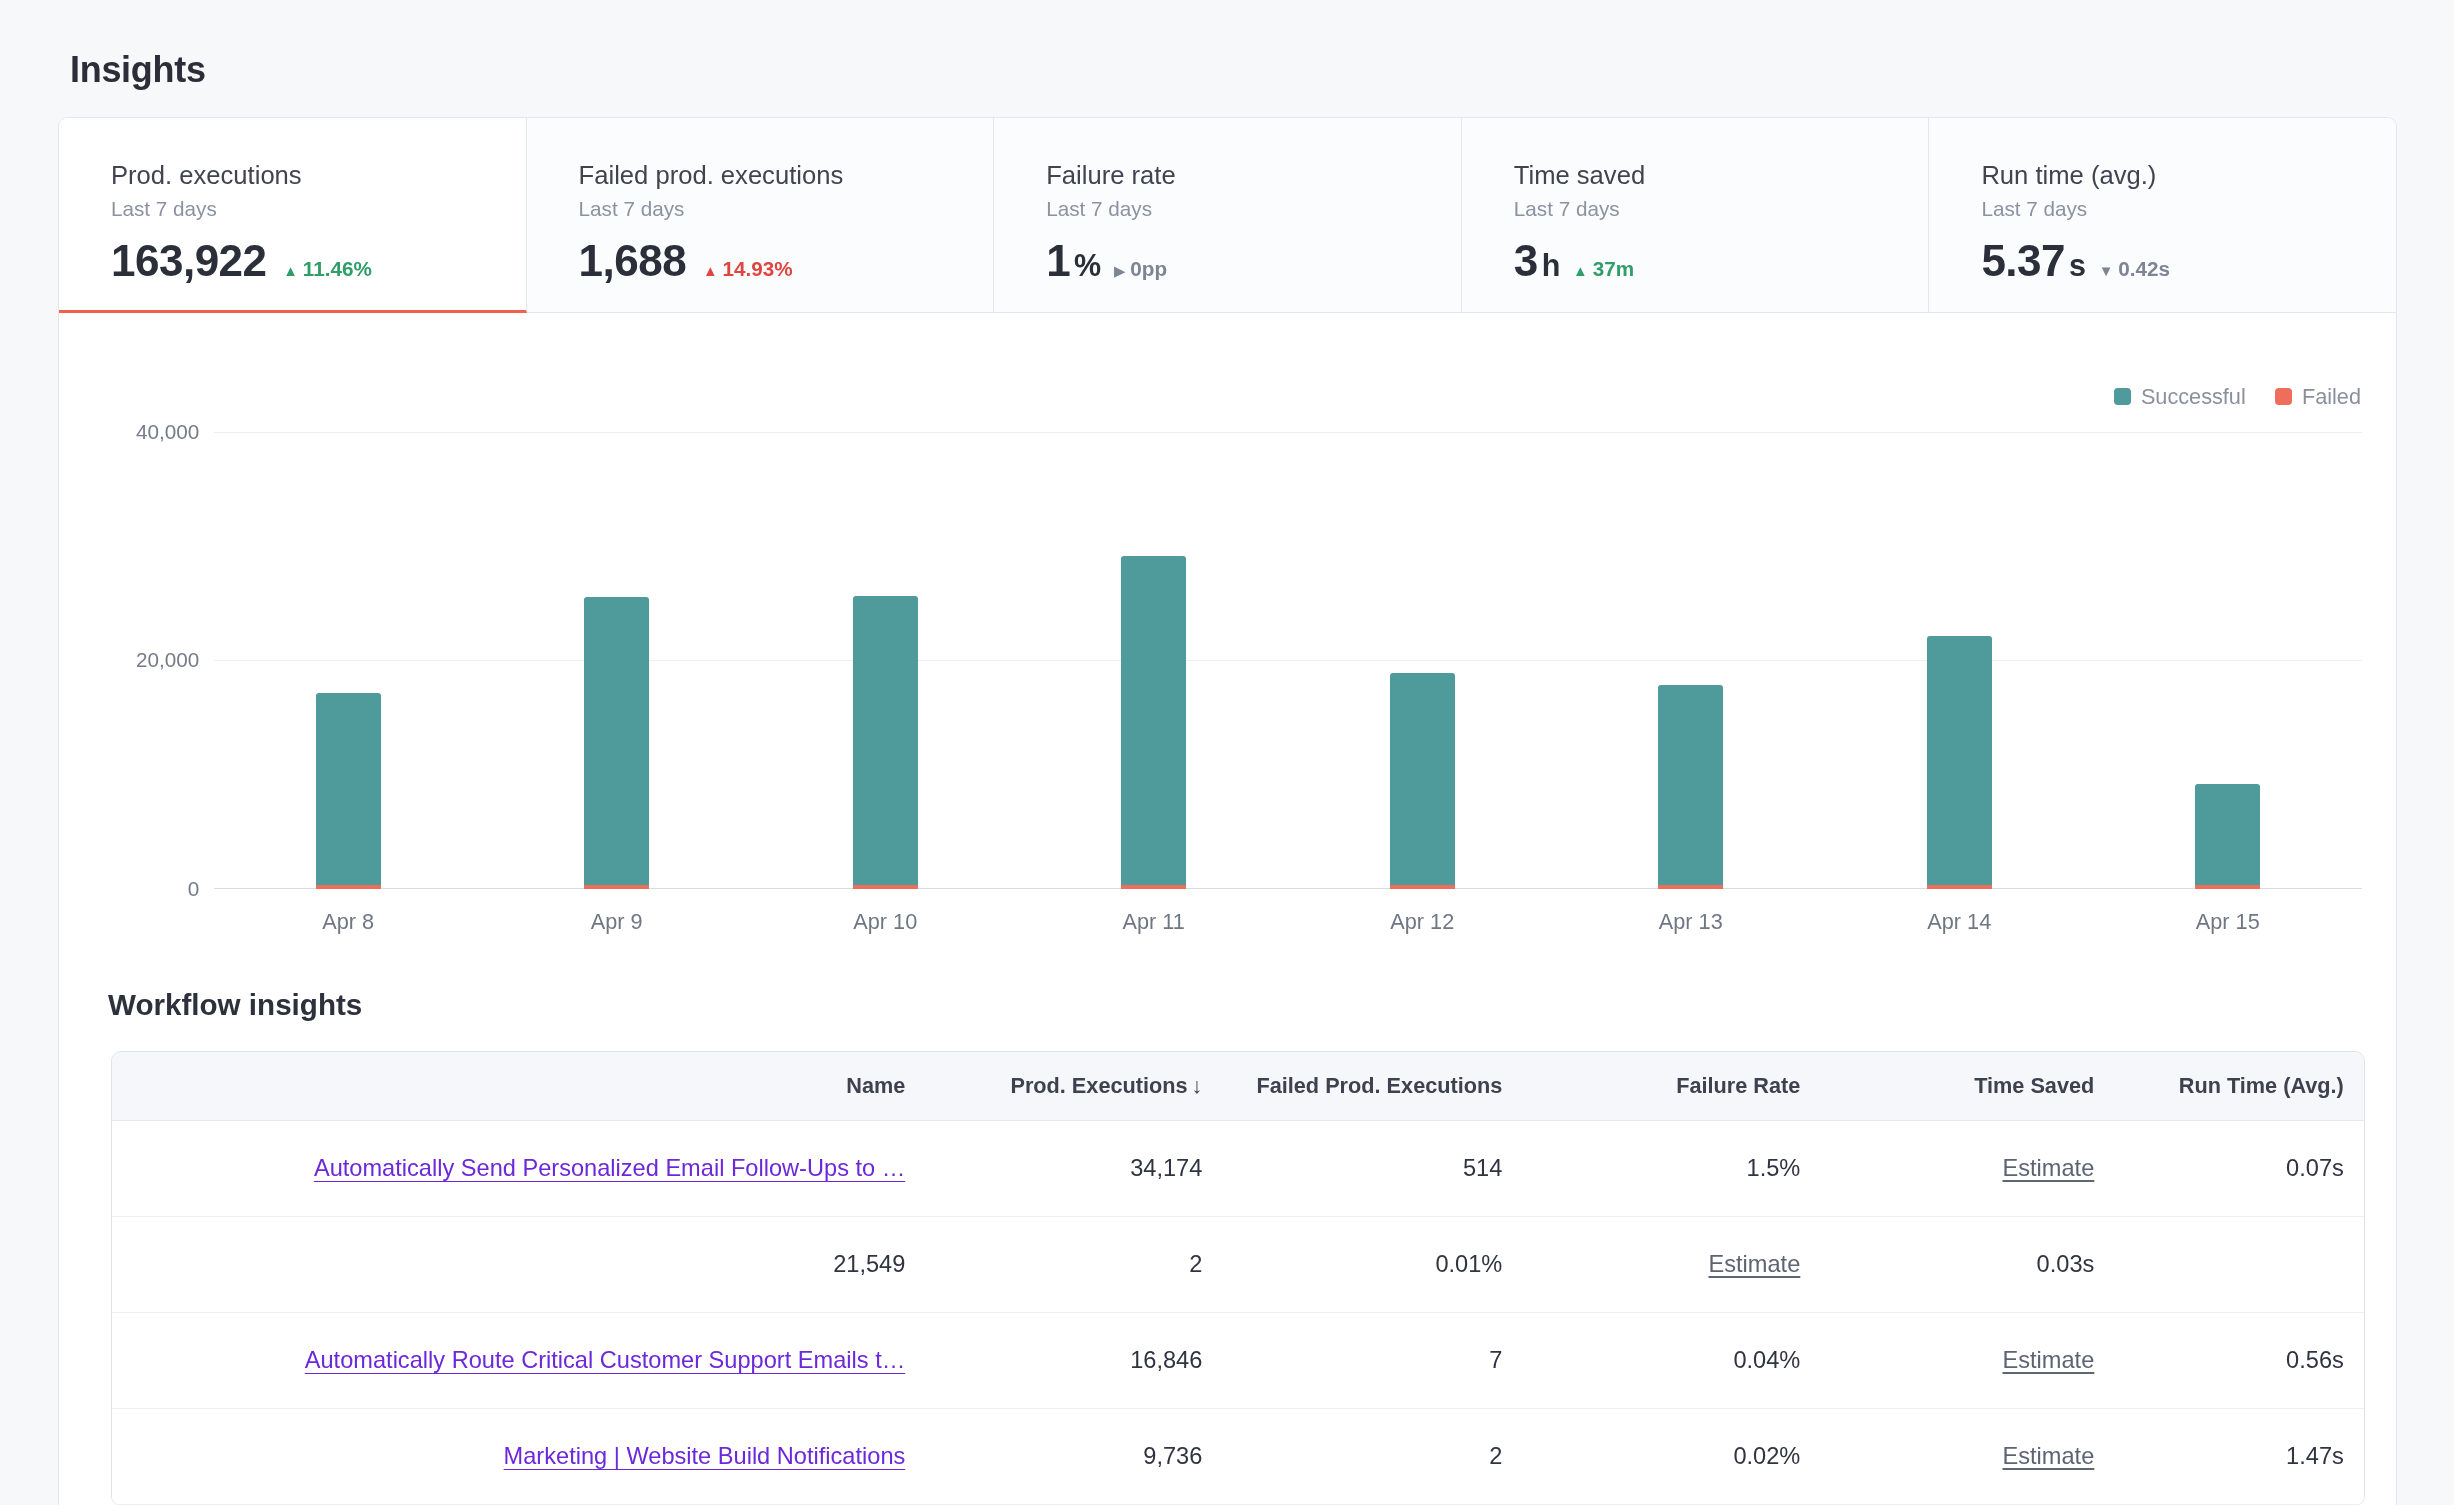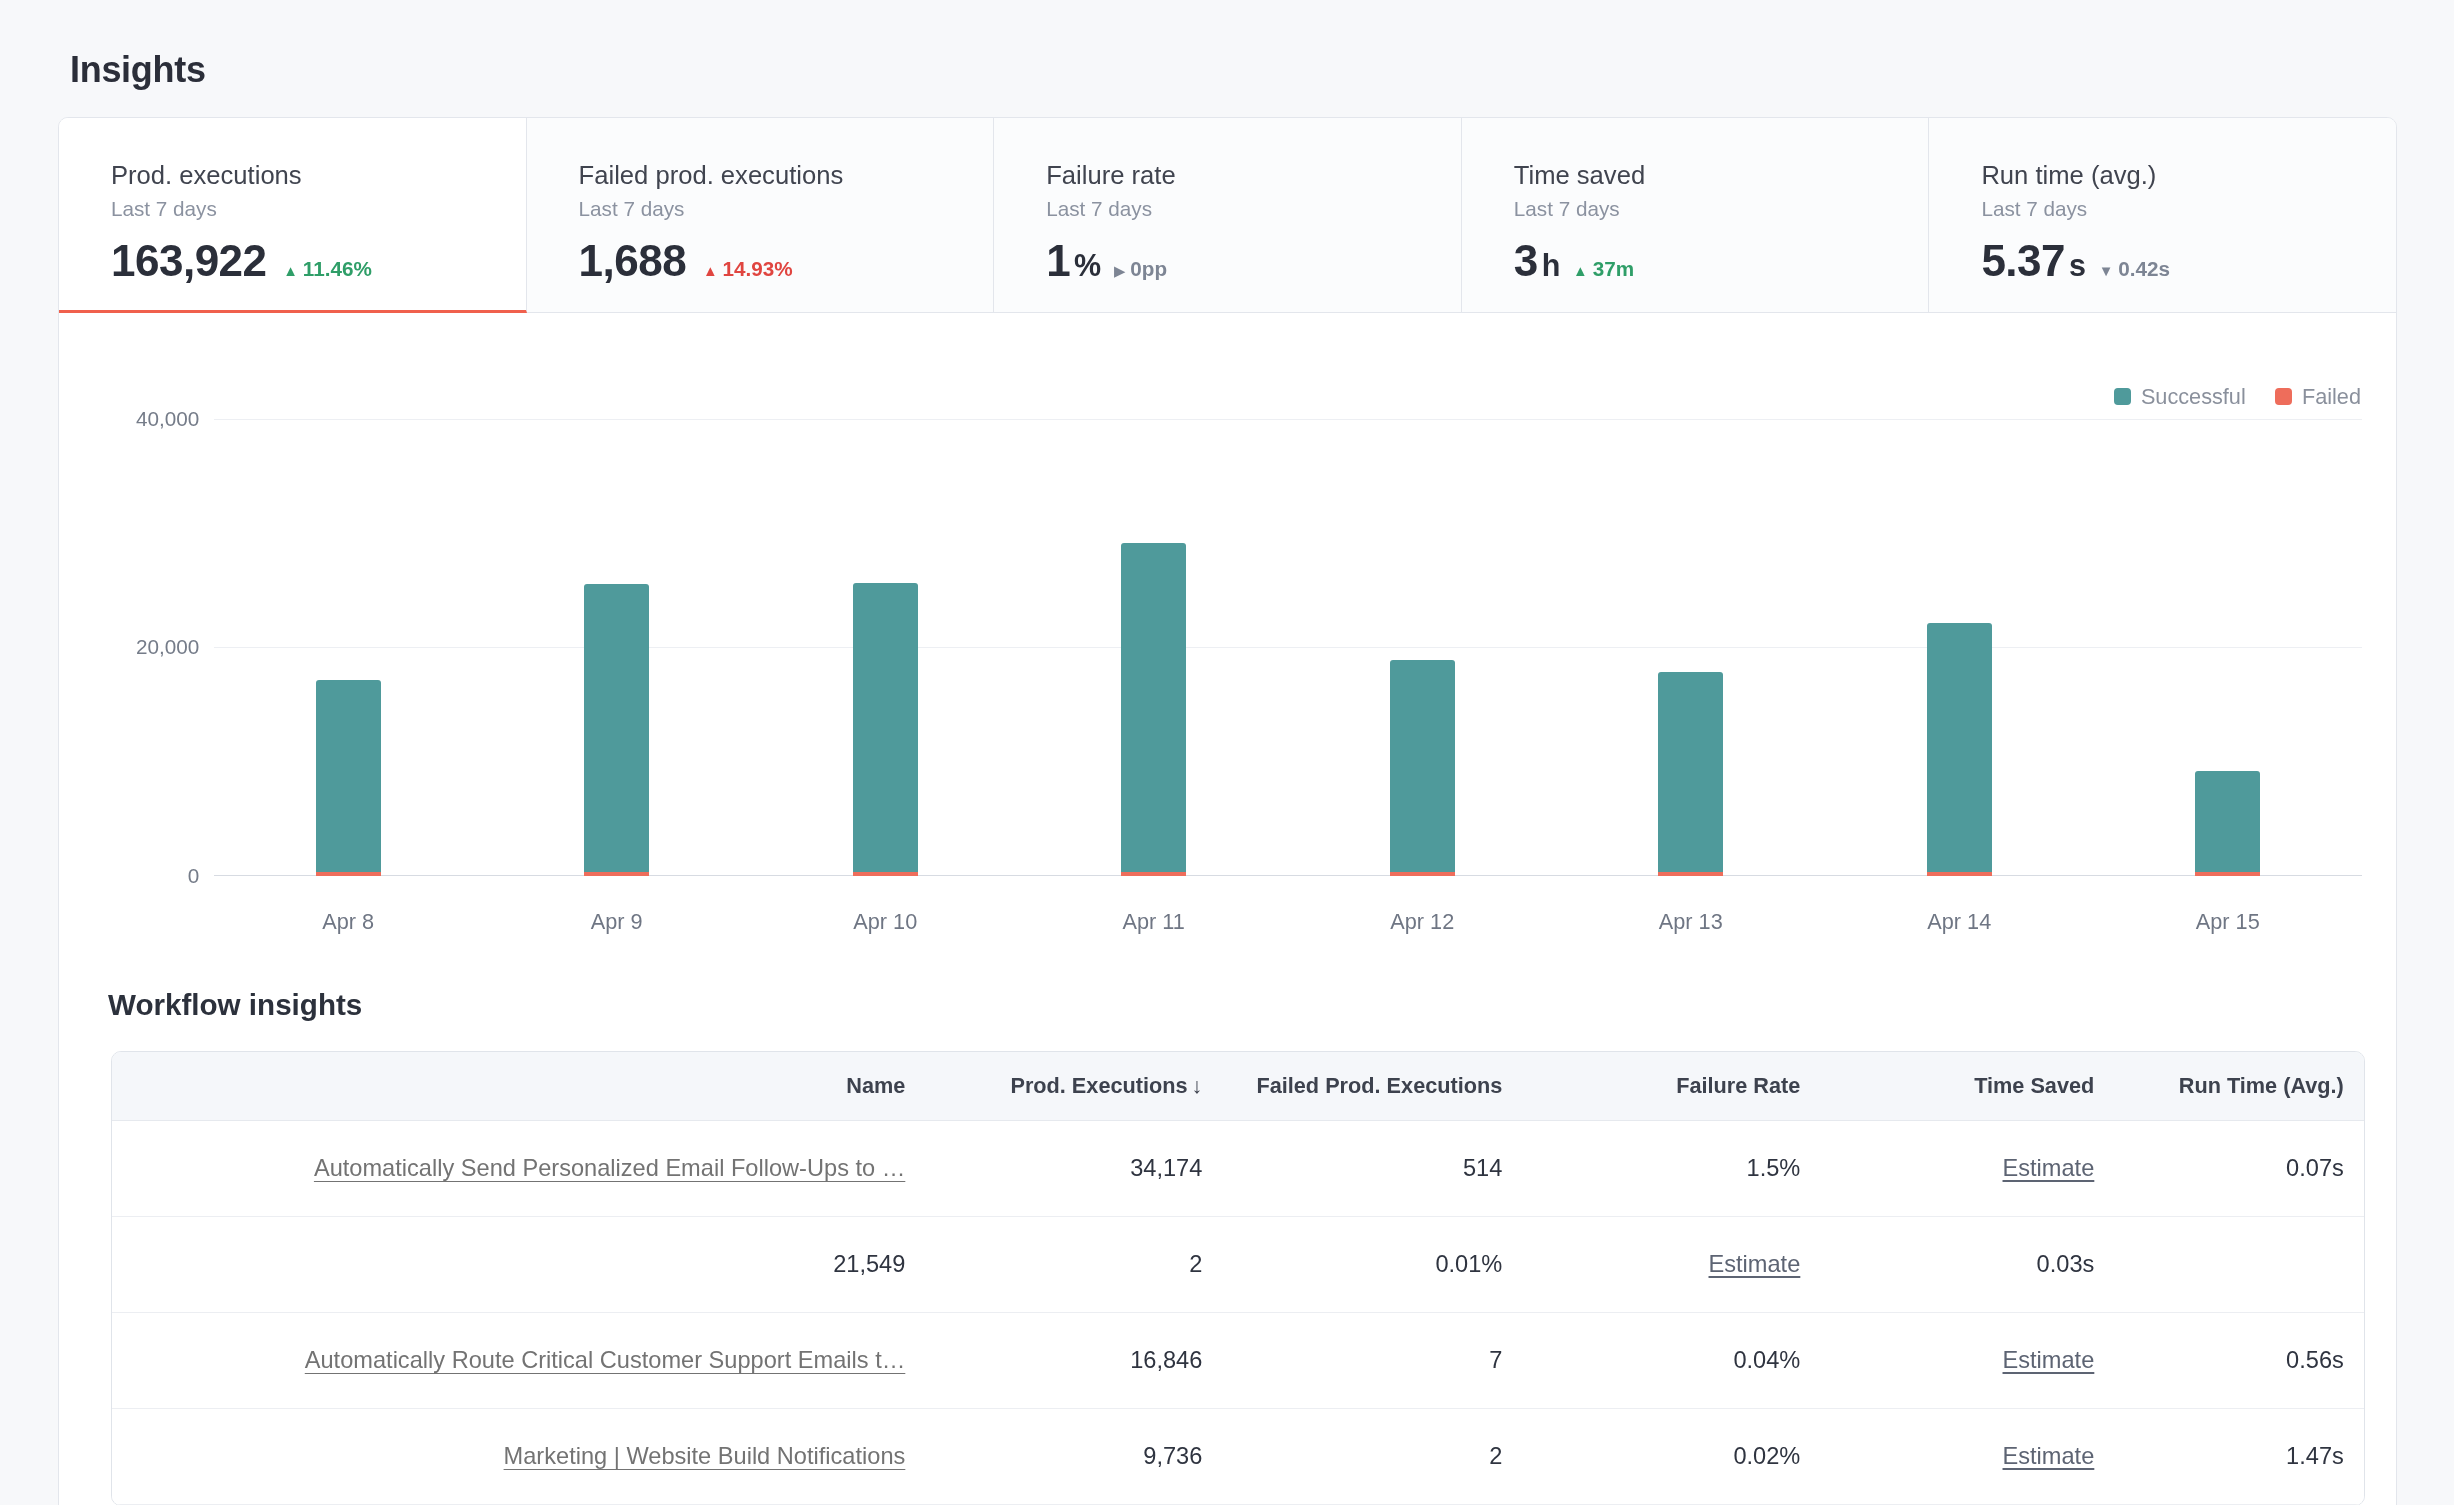--- a/index.html
+++ b/index.html
@@ -43,21 +43,21 @@
   .metric-delta { margin-left: 12.8px; font-size: 20.7px; font-weight: 700; white-space: nowrap; }
   .trend-icon { font-size: 14.8px; margin-right: 4.9px; }
   .trend-positive { color: #2f9e68; }
   .trend-negative { color: #e04540; }
   .trend-neutral  { color: #7d8594; }
   
   .chart-section { position: relative; height: 640px; }
   .legend { position: absolute; top: 71px; right: 35px; display: flex; gap: 29.6px; padding-left: 16px; }
   .legend-item { display: flex; align-items: center; gap: 9.9px; font-size: 21.7px; color: #8a909c; cursor: pointer; }
   .legend-swatch { width: 16.7px; height: 16.7px; border-radius: 3.9px; }
-  .plot { position: absolute; left: 155px; right: 34px; top: 106px; height: 457px; }
+  .plot { position: absolute; left: 155px; right: 34px; top: 119px; height: 457px; }
   .gridline { position: absolute; left: 0; right: 0; height: 1px; background: #edeff3; }
   .g40 { top: 0; } .g20 { top: 50%; }
   .axisline { position: absolute; left: 0; right: 0; bottom: 0; height: 1px; background: #d7dbe2; }
   .ytick {
     position: absolute; right: calc(100% + 14.8px); transform: translateY(-50%);
     font-size: 20.7px; color: #757c89; white-space: nowrap;
   }
   .t40 { top: 0; } .t20 { top: 50%; } .t0 { top: 100%; }
   .bars { position: absolute; left: 0; right: 0; top: 0; bottom: 0; display: flex; }
   .bar-group { flex: 1; display: flex; align-items: flex-end; justify-content: center; height: 100%; }
@@ -72,21 +72,21 @@
   .wf-header {
     height: 69px; background: #f5f7fa; border-bottom: 1px solid #e6e9ee;
     font-size: 21.7px; font-weight: 700; color: #3d424e;
   }
   .wf-row { height: 96px; background: #ffffff; border-bottom: 1px solid #eceef2; font-size: 23.6px; color: #2f3440; }
   .wf-row:last-child { border-bottom: 1px solid #eceef2; }
   .cell { padding-right: 19.7px; white-space: nowrap; overflow: hidden; text-overflow: ellipsis; }
   .cell.name { padding-left: 33px; }
   .hcell { cursor: pointer; }
   .sort-icon { margin-left: 3.9px; font-weight: 700; }
-  .name-link { color: #737373; text-decoration: underline; text-underline-offset: 4.9px; cursor: pointer; }
+  .name-link { color: #6d28d9; text-decoration: underline; text-underline-offset: 4.9px; cursor: pointer; }
   .estimate-link { color: #5d6473; text-decoration: underline; text-underline-offset: 3.9px; cursor: pointer; }
 </style>
 </head>
 <body>
 
 <div class="page">
   <h1 class="page-title">Insights</h1>
 
   <div class="content-panel">
 

